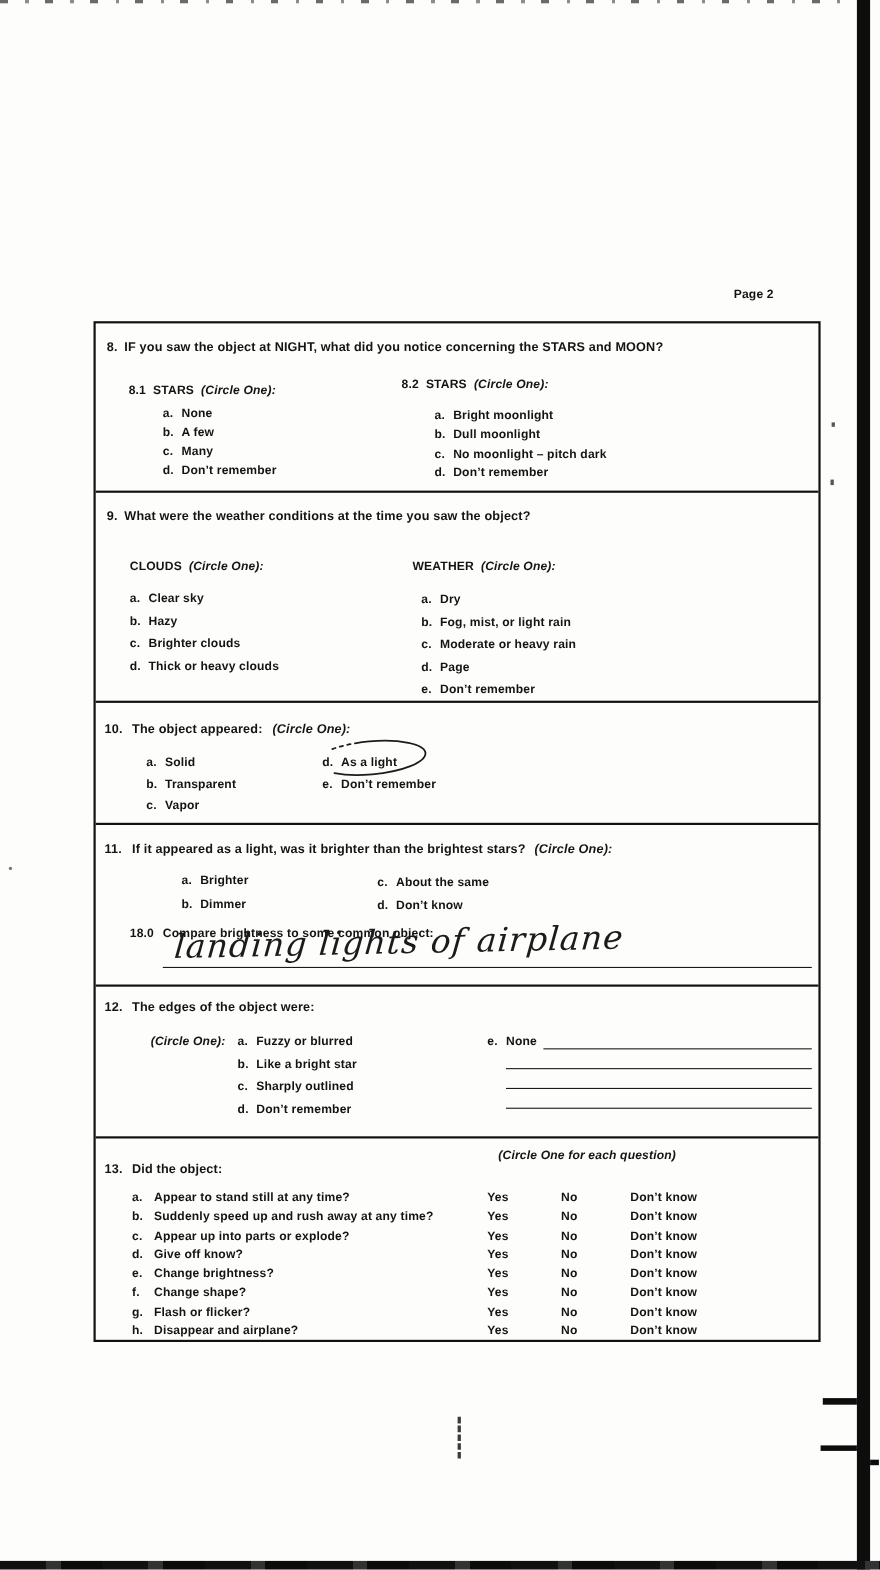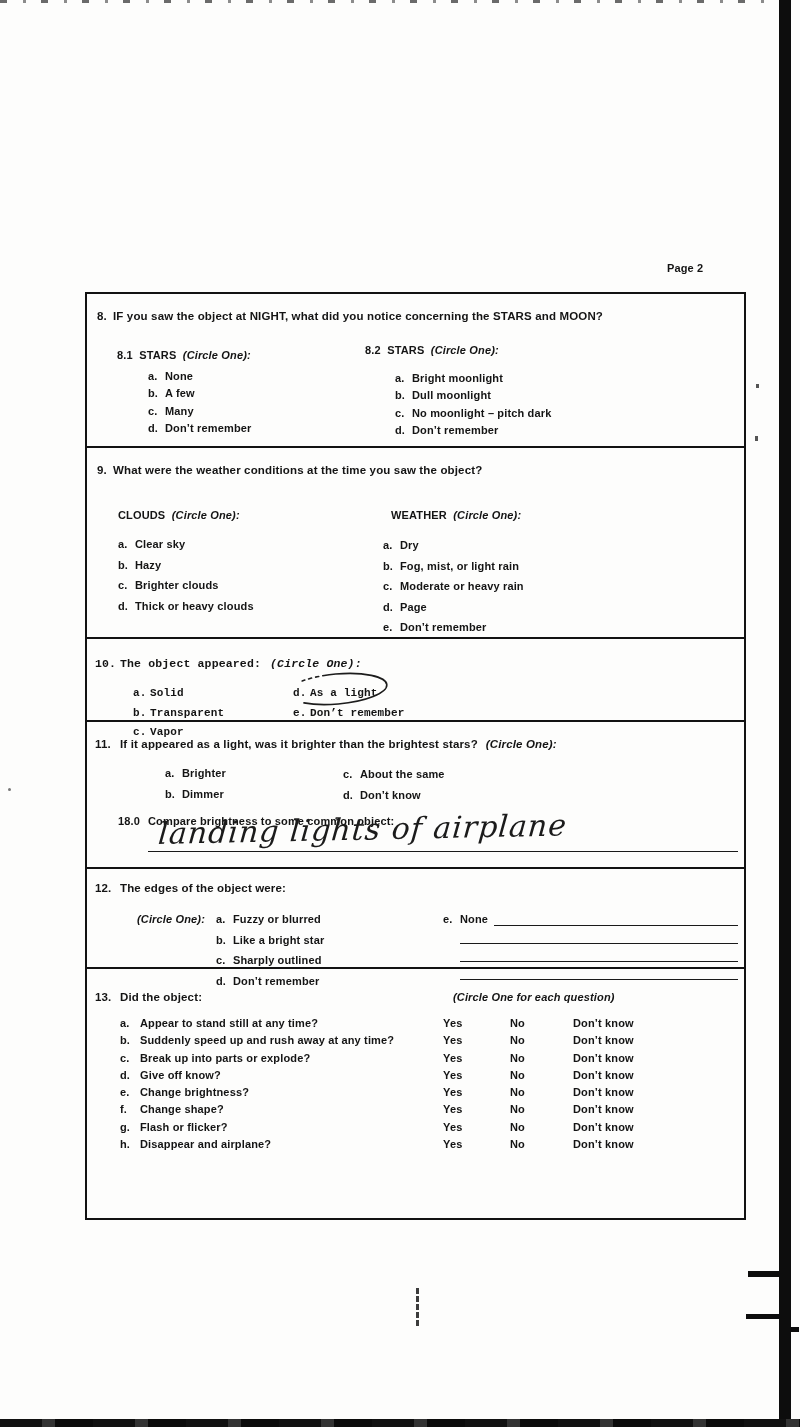--- a/index.html
+++ b/index.html
@@ -119,21 +119,21 @@
 
   <div class="section" style="height:191px;">
     <div class="abs qline txt big" style="left:10px;top:16px;">
       <span class="num" style="width:16px;">9.</span>
       <span>What were the weather conditions at the time you saw the object?</span>
     </div>
     <div class="abs txt" style="left:31px;top:61px;">
       <span>CLOUDS</span>&nbsp;
       <span class="it">(Circle One):</span>
     </div>
-    <div class="abs txt" style="left:304px;top:61px;">
+    <div class="abs txt" style="left:288px;top:61px;">
       <span>WEATHER</span>&nbsp;
       <span class="it">(Circle One):</span>
     </div>
     <div class="abs txt lh20" style="left:31px;top:90px;">
       <div class="opt">
           <span class="ltr">a.</span>
           <span>Clear sky</span>
         </div>
       <div class="opt">
           <span class="ltr">b.</span>
@@ -165,21 +165,21 @@
           <span class="ltr">d.</span>
           <span>Page</span>
         </div>
       <div class="opt">
           <span class="ltr">e.</span>
           <span>Don’t remember</span>
         </div>
     </div>
   </div>
 
-  <div class="section" style="height:83px;font-family:Liberation Mono, monospace;">
+  <div class="section" style="height:111px;">
     <div class="abs qline txt big" style="left:8px;top:18px;">
       <span class="num" style="width:25px;">10.</span>
       <span>The object appeared:</span>
       <span class="it" style="margin-left:9px;">(Circle One):</span>
     </div>
     <div class="abs txt lh19" style="left:46px;top:48px;">
       <div class="opt">
           <span class="ltr">a.</span>
           <span>Solid</span>
         </div>
@@ -234,21 +234,21 @@
         </div>
     </div>
     <div class="abs qline txt" style="left:31px;top:93px;">
       <span class="num" style="width:30px;">18.0</span>
       <span>Compare brightness to some common object:</span>
     </div>
     <div class="abs handwriting" style="left:70px;top:94px;">landing lights of airplane</div>
     <div class="hline" style="left:61px;top:129px;width:590px;"></div>
   </div>
 
-  <div class="section" style="height:100px;">
+  <div class="section" style="height:138px;">
     <div class="abs qline txt big" style="left:8px;top:13px;">
       <span class="num" style="width:25px;">12.</span>
       <span>The edges of the object were:</span>
     </div>
     <div class="abs txt it" style="left:50px;top:44px;">(Circle One):</div>
     <div class="abs txt lh20" style="left:129px;top:44px;">
       <div class="opt">
           <span class="ltr">a.</span>
           <span>Fuzzy or blurred</span>
         </div>
@@ -273,39 +273,39 @@
     <div class="hline" style="left:373px;top:74px;width:278px;"></div>
     <div class="hline" style="left:373px;top:92px;width:278px;"></div>
     <div class="hline" style="left:373px;top:110px;width:278px;"></div>
   </div>
 
   <div class="section last" style="height:204px;">
     <div class="abs qline txt big" style="left:8px;top:22px;">
       <span class="num" style="width:25px;">13.</span>
       <span>Did the object:</span>
     </div>
-    <div class="abs txt it" style="left:366px;top:22px;">(Circle One for each question)</div>
+    <div class="abs txt it" style="left:366px;top:10px;">(Circle One for each question)</div>
     <div class="abs txt" style="left:33px;top:48px;width:610px;">
       <div class="q13row">
         <span class="ltr">a.</span>
           <span>Appear to stand still at any time?</span>
         <span class="c-yes">Yes</span>
           <span class="c-no">No</span>
           <span class="c-dk">Don’t know</span>
       </div>
       <div class="q13row">
         <span class="ltr">b.</span>
           <span>Suddenly speed up and rush away at any time?</span>
         <span class="c-yes">Yes</span>
           <span class="c-no">No</span>
           <span class="c-dk">Don’t know</span>
       </div>
       <div class="q13row">
         <span class="ltr">c.</span>
-          <span>Break up into parts or explode?</span>
+          <span>Appear up into parts or explode?</span>
         <span class="c-yes">Yes</span>
           <span class="c-no">No</span>
           <span class="c-dk">Don’t know</span>
       </div>
       <div class="q13row">
         <span class="ltr">d.</span>
           <span>Give off know?</span>
         <span class="c-yes">Yes</span>
           <span class="c-no">No</span>
           <span class="c-dk">Don’t know</span>

